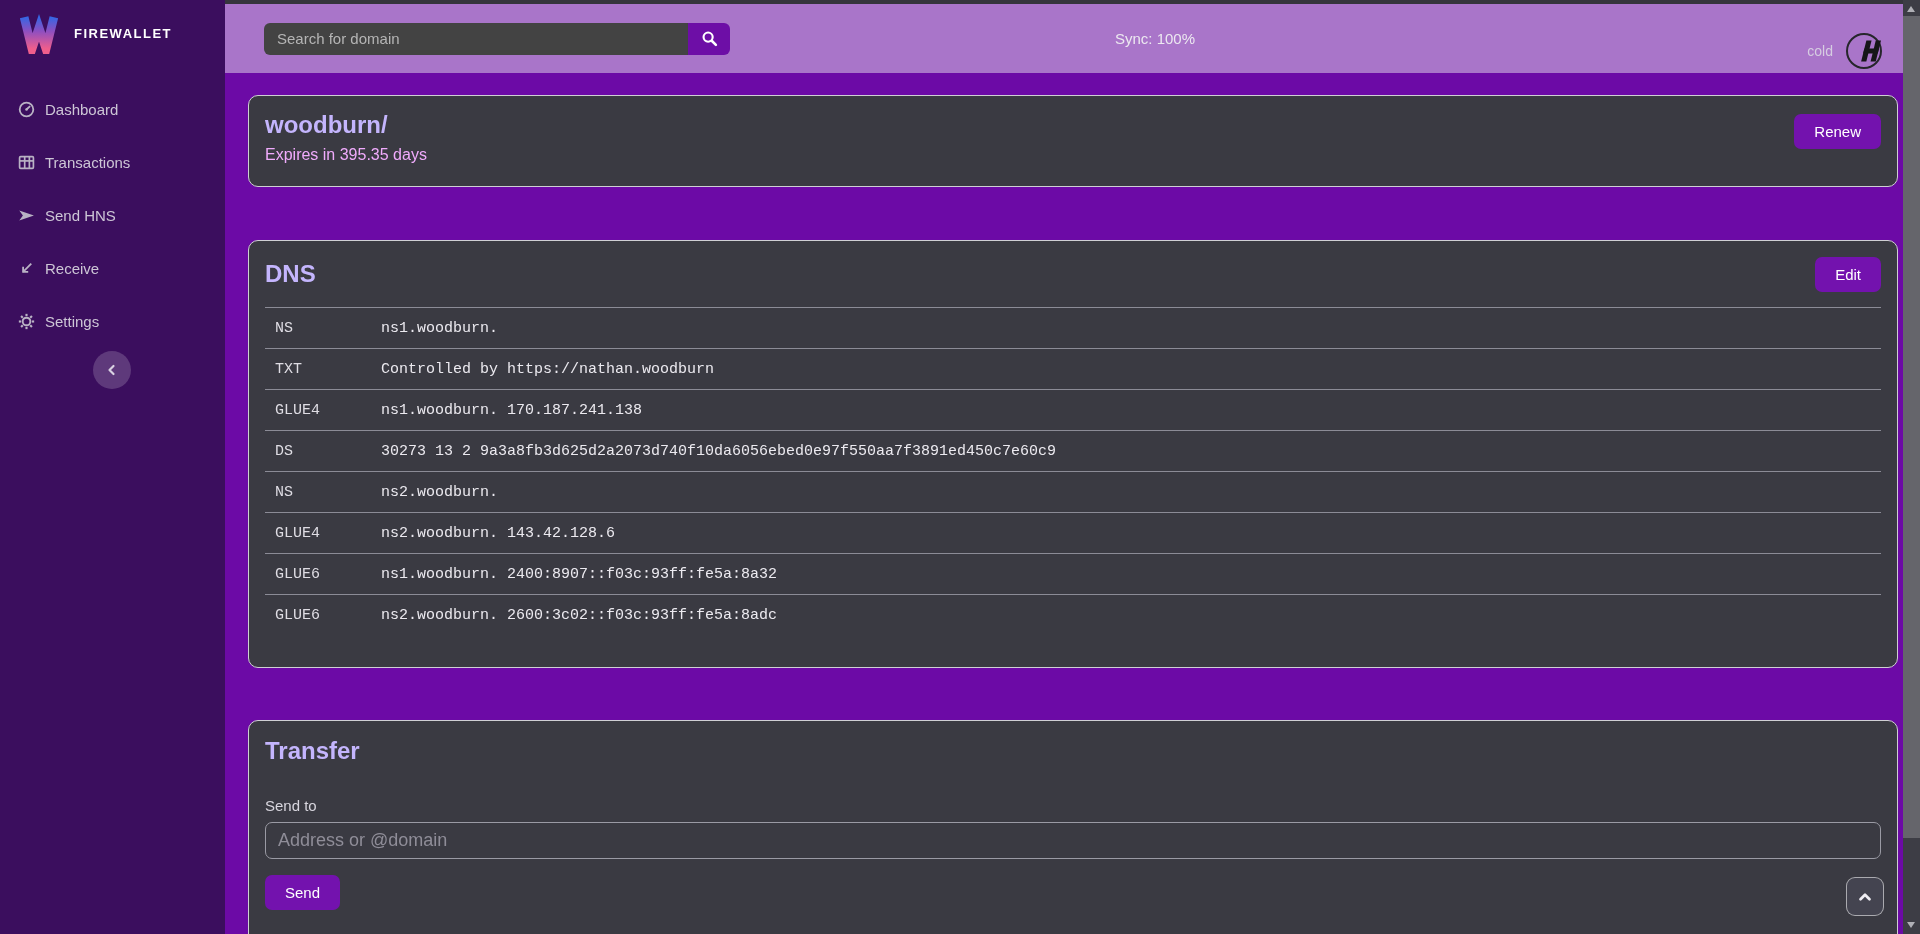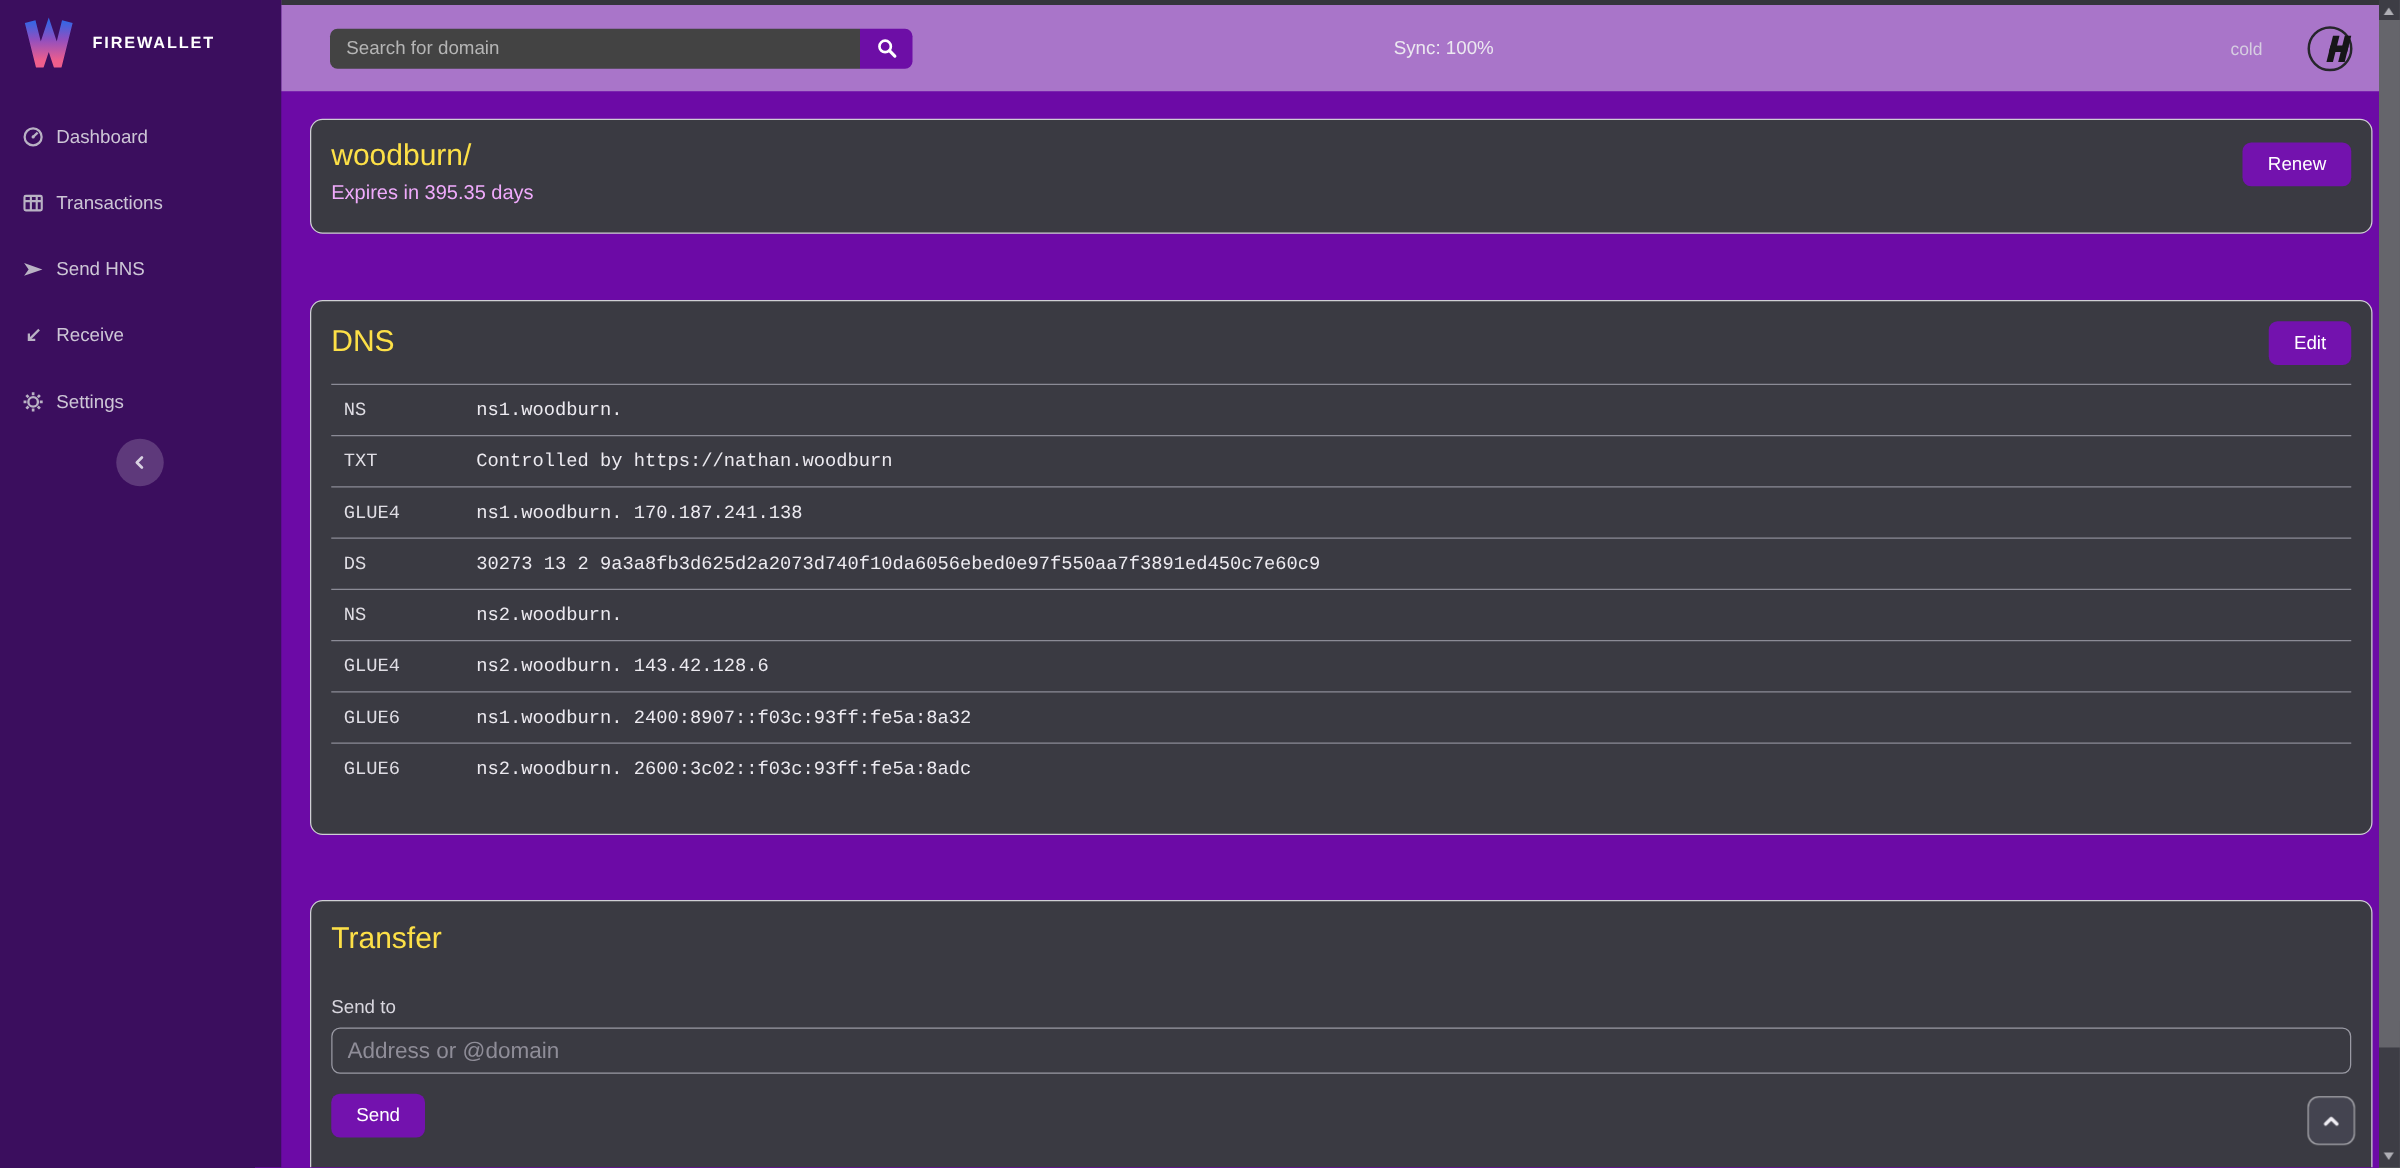--- a/index.html
+++ b/index.html
@@ -57,34 +57,34 @@
   .search-btn {
     width:42px; height:32px; border:none; cursor:pointer;
     background:#6d0ea6; border-radius:0 6px 6px 0;
     display:flex; align-items:center; justify-content:center;
   }
   .sync {
     position:absolute; left:930px; transform:translateX(-50%);
     color:#ece8f0; font-size:15px;
   }
   .wallet-area {
-    position:absolute; right:37px; top:0; height:100%;
-    display:flex; align-items:center;gap:23px;
+    position:absolute; right:37px; top:12px; height:100%;
+    display:flex; align-items:center;
   }
   .wallet-label { color:#d6cde1; font-size:14px; margin-right:12px; }
   
   .content { flex:1; overflow:hidden; position:relative; }
   .card {
     background:#3a3a42;
     border:1px solid #cfcfd4;
     border-radius:10px;
     margin:0 22px 0 23px;
     position:relative;
   }
-  .card-title { font-size:24px; color:#fde047; font-weight:normal; }
+  .card-title { font-size:24px; color:#c4b5fd; font-weight:bold; }
   .card1 { margin-top:22px; height:92px; padding:15px 16px; }
   .card1 .sub { font-size:16px; color:#f0abfc; margin-top:7px; }
   .btn {
     background:#7312ae; color:#ffffff; border:none; border-radius:7px;
     font-size:15px; padding:9px 20px; cursor:pointer;
     font-family:Liberation Sans, sans-serif;
   }
   .corner-btn { position:absolute; right:16px; top:18px; }
   
   .card-dns { margin-top:53px; padding-bottom:32px; }

